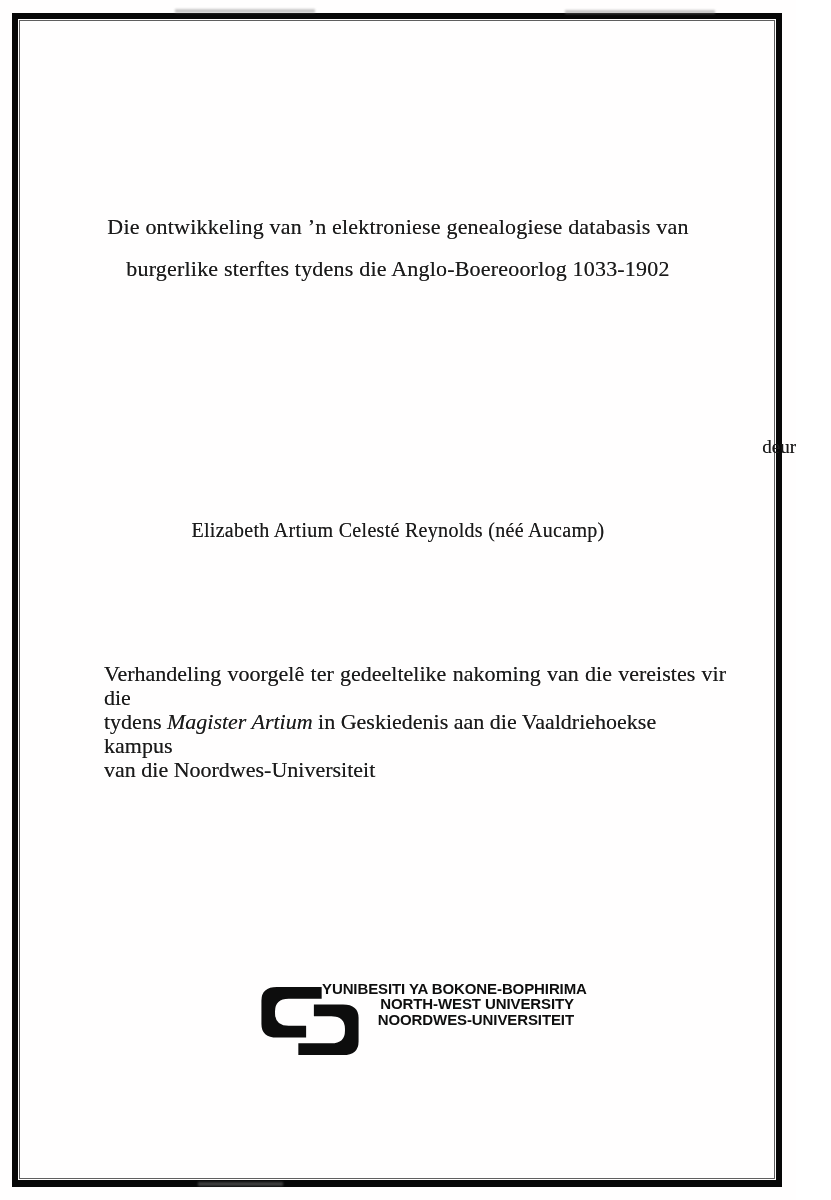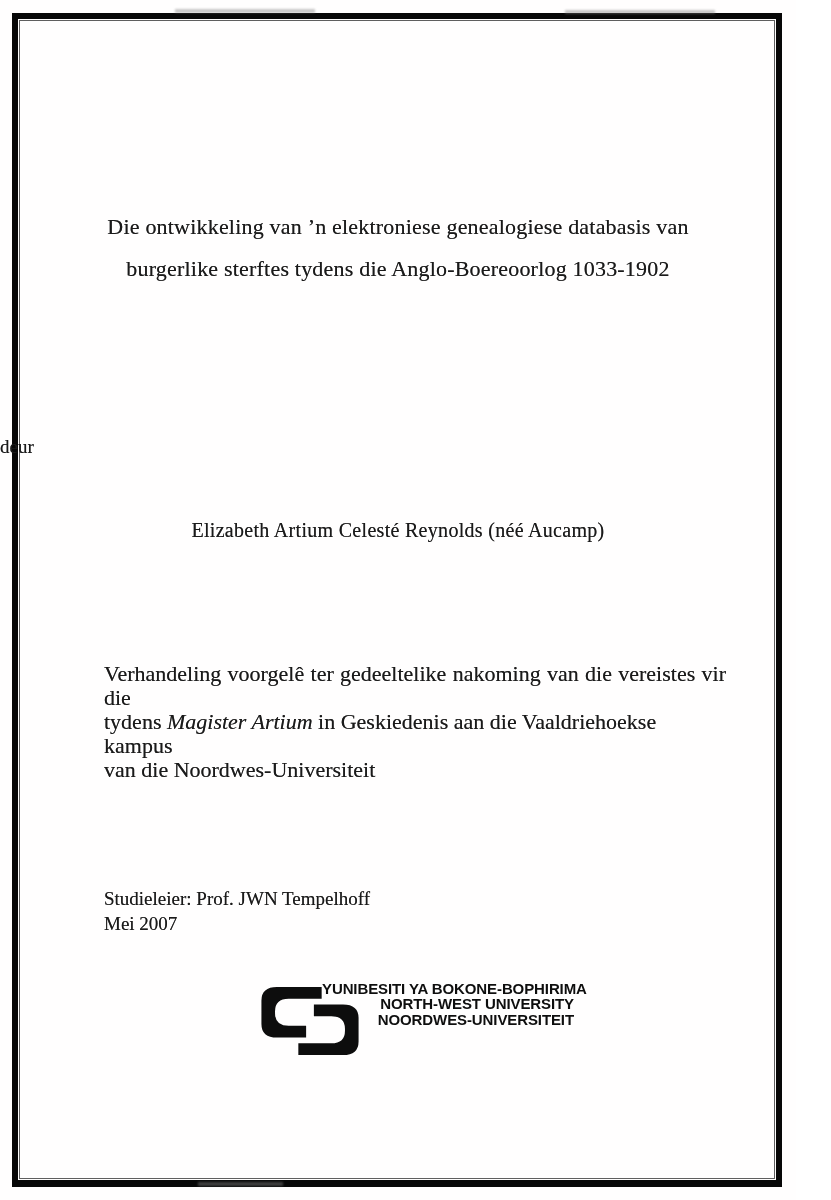--- a/index.html
+++ b/index.html
@@ -42,21 +42,21 @@
     font-size:22px; font-weight:400;
     line-height:42px;
     text-align:center;
     letter-spacing:0.2px;
   }
   .title-line { display:block; }
 
   .byline {
     position:absolute;
     left:0; right:0; top:436px;
-    text-align:left;
+    text-align:right;
     font-size:19px;
   }
 
   .author {
     position:absolute;
     left:0; right:0; top:519px;
     text-align:center;
     font-size:20px;
     letter-spacing:0.3px;
   }
@@ -116,24 +116,20 @@
   <div class="byline">deur</div>
 
   <div class="author">Elizabeth Artium Celesté Reynolds (néé Aucamp)</div>
 
   <div class="submission">
     <div class="just">Verhandeling voorgelê ter gedeeltelike nakoming van die vereistes vir die</div>
     <div><span>tydens </span><i>Magister Artium</i><span> in Geskiedenis aan die Vaaldriehoekse kampus</span></div>
     <div>van die Noordwes-Universiteit</div>
   </div>
 
-  <div class="supervisor-block">
-    <div>Studieleier: Prof. JWN Tempelhoff</div>
-    <div>Mei 2007</div>
-  </div>
 
   <svg class="logo-mark" width="98" height="68" viewBox="0 0 100 70" aria-hidden="true">
     <g fill="#0d0d0d">
       <path id="nwu-link" d="M 16 0 L 62 0 L 62 12 L 28 12 Q 14 12 14 25 L 14 27
                              Q 14 40 28 40 L 46 40 L 46 52 L 16 52 Q 0 52 0 38
                              L 0 14 Q 0 0 16 0 Z"></path>
       <use href="#nwu-link" transform="rotate(180 50 35)"></use>
     </g>
   </svg>
 

